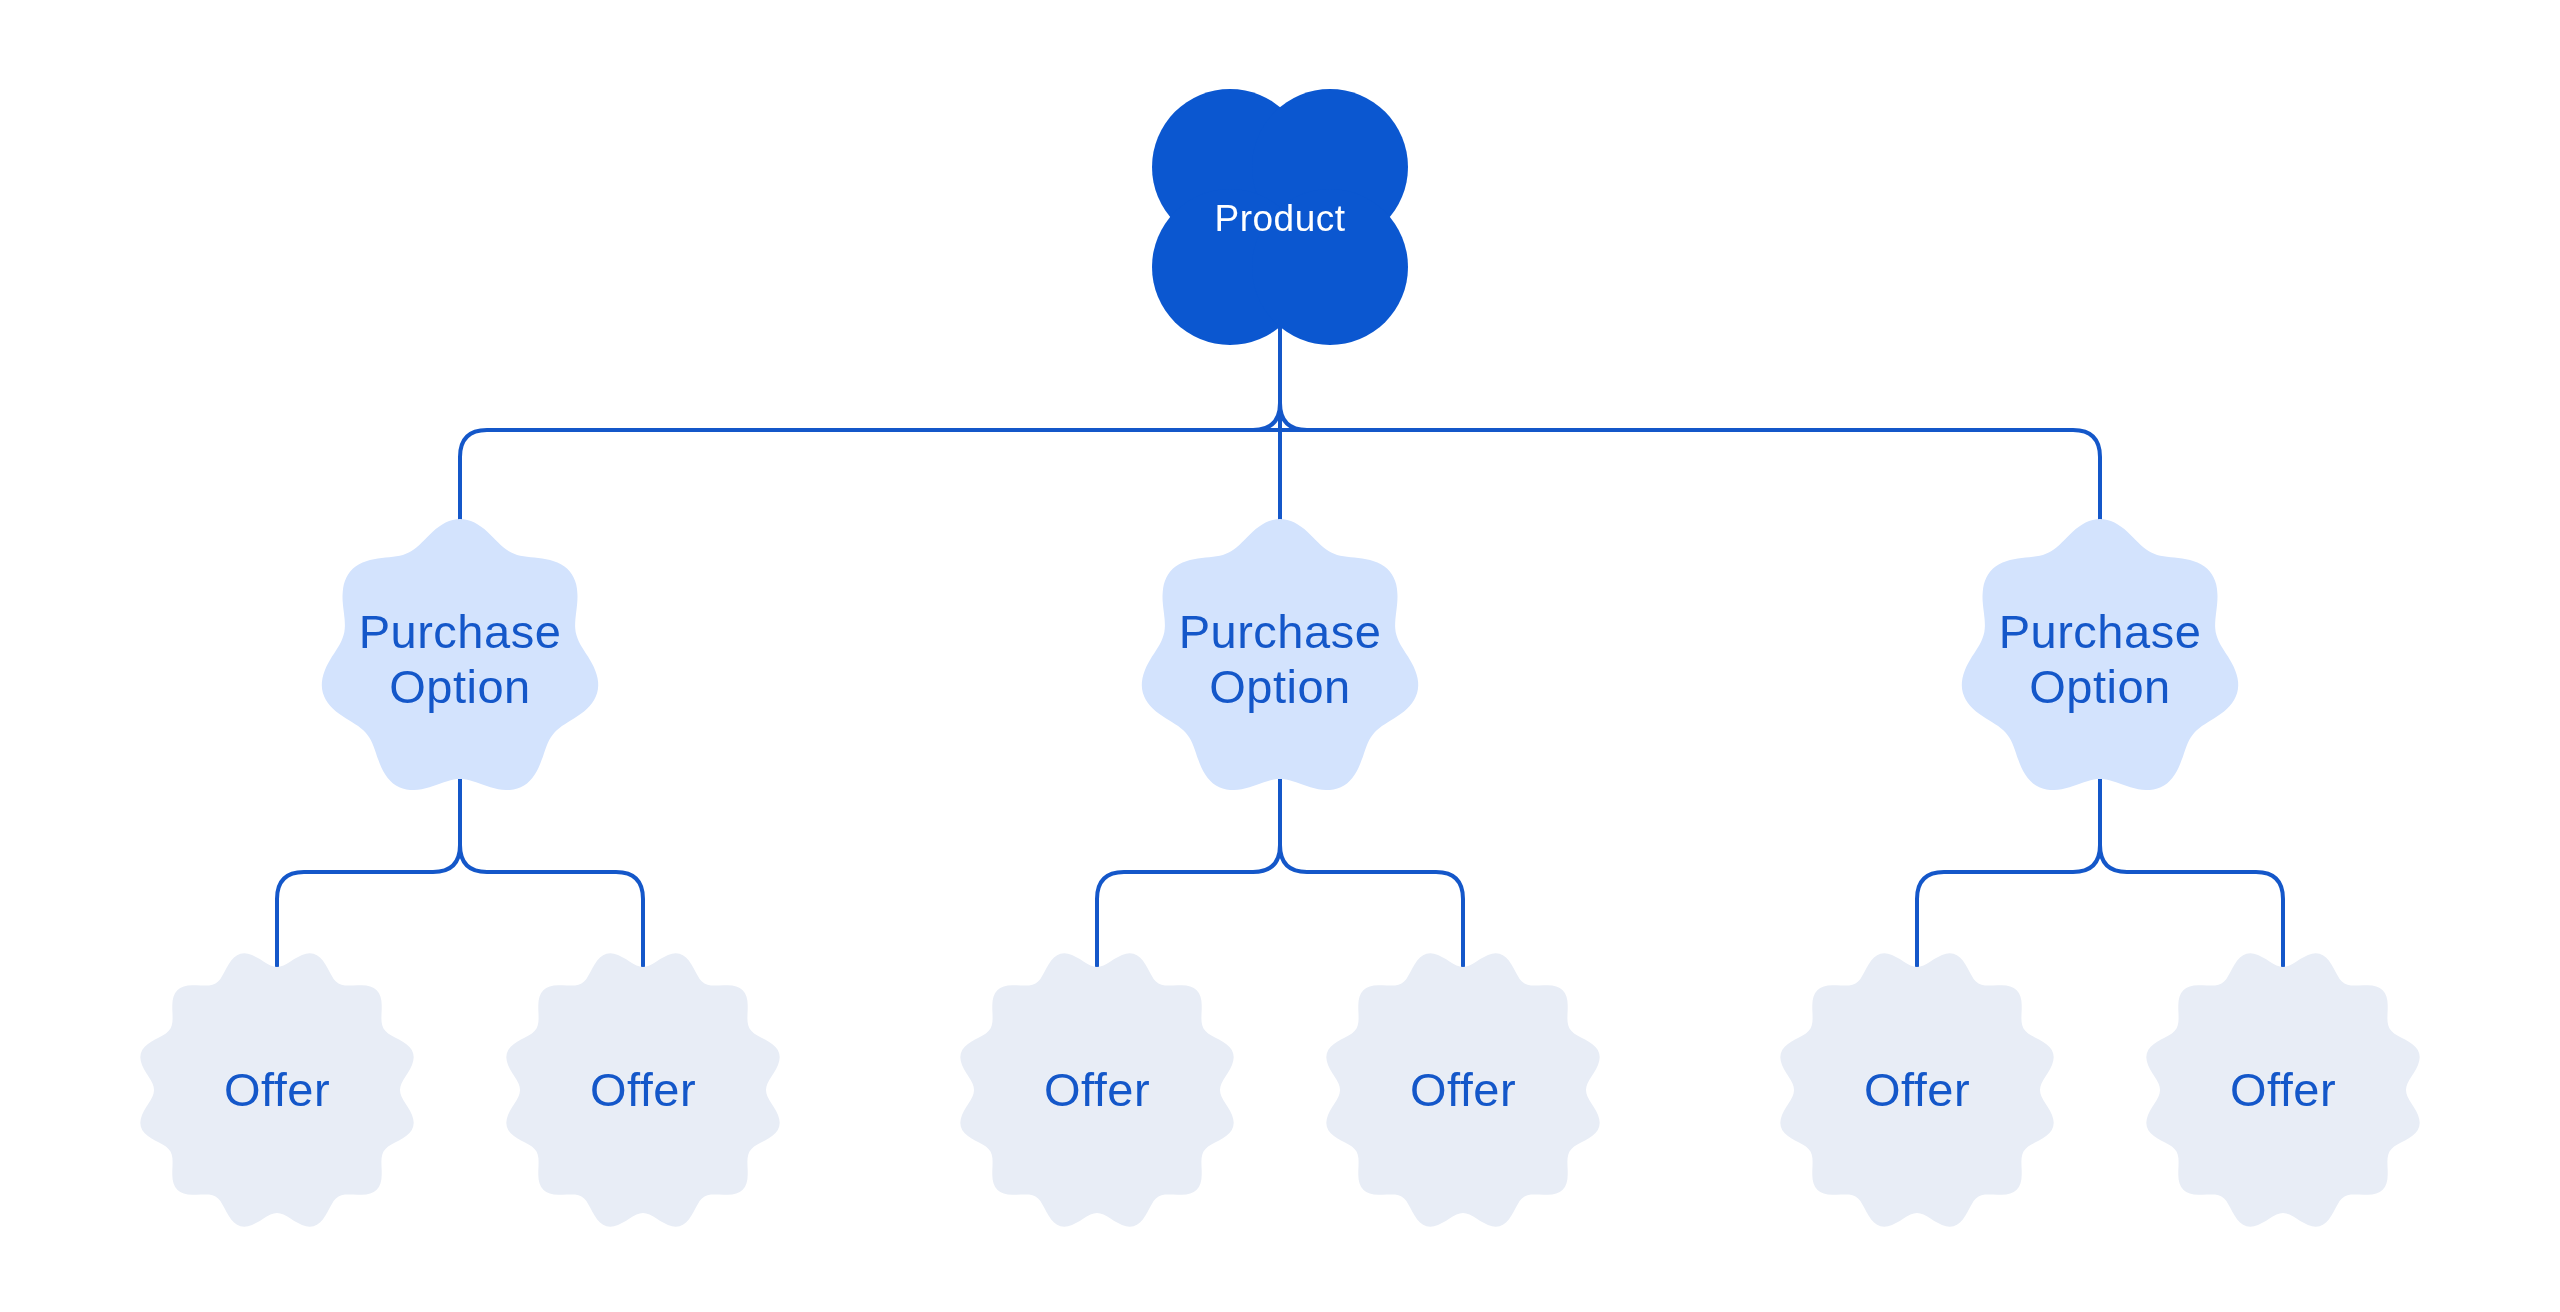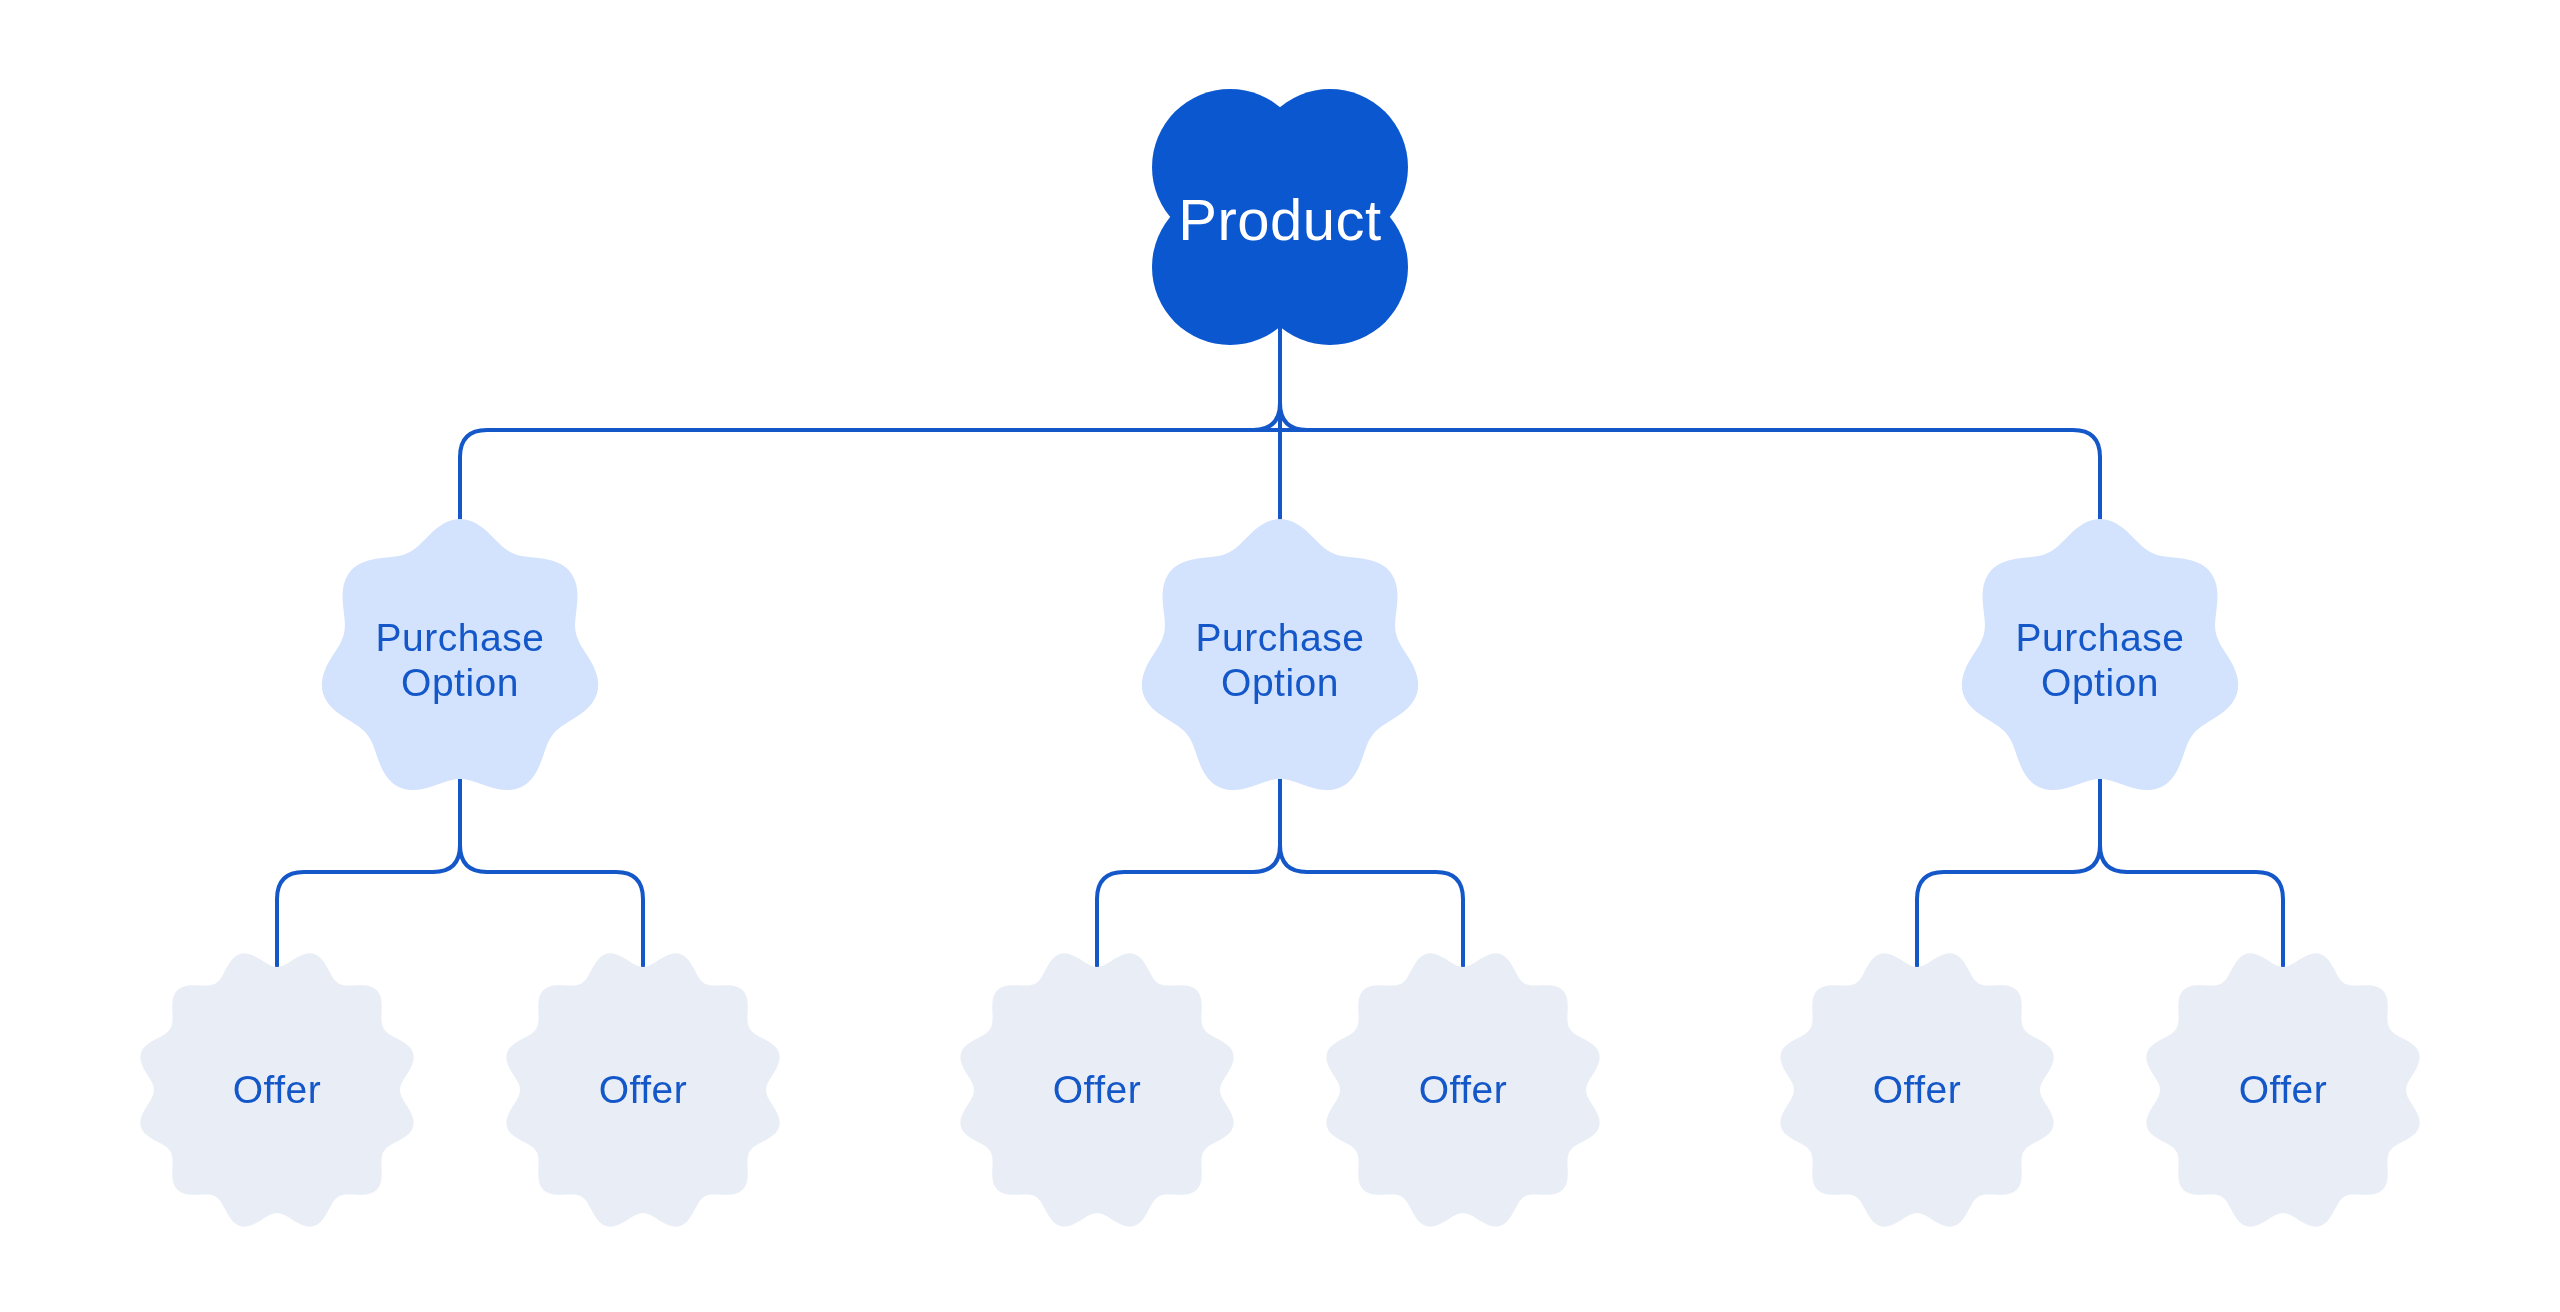--- a/index.html
+++ b/index.html
@@ -32,25 +32,25 @@
     position: absolute;
     transform: translate(-50%, -50%);
     text-align: center;
     font-weight: 500;
     letter-spacing: 0.5px;
     white-space: normal;
     pointer-events: none;
   }
   .product-label {
     color: var(--product_text, #ffffff);
-    font-size: 58px;
+    font-size: 37px;
   }
   .node-label {
     color: var(--accent_text, #1457c9);
-    font-size: 39px;
+    font-size: 47px;
     line-height: 1.16;
   }
   .po-label { width: 280px; }
 </style>
 </head>
 <body>
 
 <div class="stage">
 
   <svg class="diagram-svg" viewBox="0 0 2560 1312" xmlns="http://www.w3.org/2000/svg">

